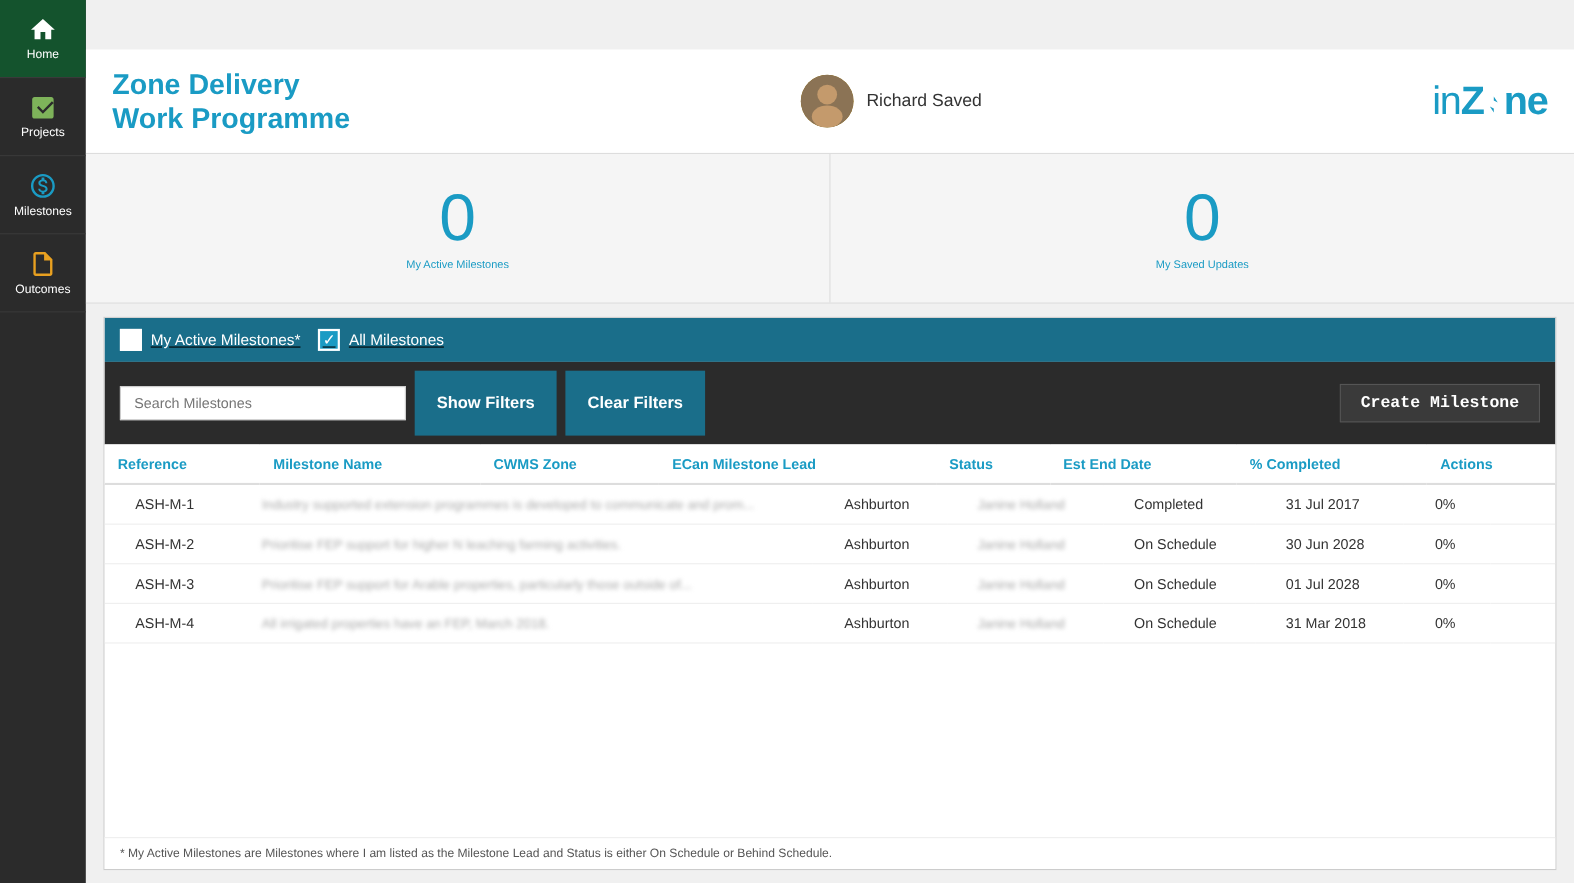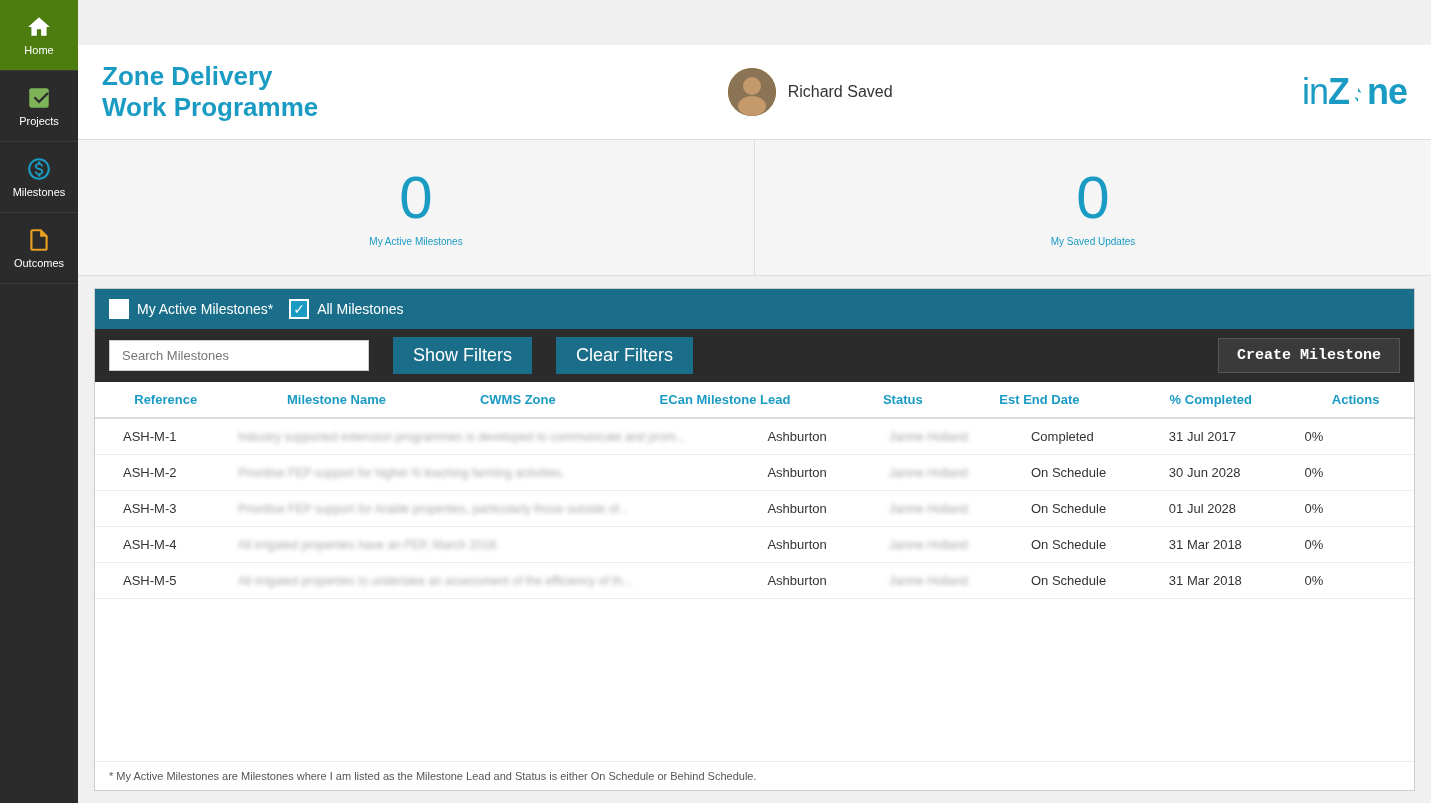--- a/index.html
+++ b/index.html
@@ -20,21 +20,21 @@
       display: flex;
       flex-direction: column;
       align-items: center;
       padding: 14px 4px;
       color: #fff;
       cursor: pointer;
       border-bottom: 1px solid #3a3a3a;
       font-size: 11px;
       text-align: center;
     }
-    .sidebar-item.active { background: #4d7c0f; }
+    .sidebar-item.active { background: #14532d; }
     .sidebar-item svg { margin-bottom: 4px; }
     .sidebar-item-home { background: #1a1a1a; }
 
     
     .main {
       flex: 1;
       display: flex;
       flex-direction: column;
       overflow: hidden;
     }
@@ -129,20 +129,21 @@
       background: #1a6e8a;
       padding: 10px 14px;
       display: flex;
       align-items: center;
       gap: 16px;
     }
     .checkbox-group {
       display: flex;
       align-items: center;
       gap: 8px;
+      text-decoration: underline;
     }
     .checkbox-box {
       width: 20px;
       height: 20px;
       background: #fff;
       border: 2px solid #fff;
       cursor: pointer;
       flex-shrink: 0;
     }
     .checkbox-box.checked {
@@ -155,37 +156,37 @@
       font-size: 14px;
     }
     .checkbox-label { color: #fff; font-size: 14px; font-weight: 500; }
 
     
     .filter-bar {
       background: #2b2b2b;
       padding: 8px 14px;
       display: flex;
       align-items: center;
-      gap: 24px;
+      gap: 8px;
     }
     .search-input {
       flex: 0 0 260px;
       padding: 7px 12px;
       border: 1px solid #ccc;
       font-size: 13px;
       background: #fff;
     }
     .filter-btn {
-      padding: 8px 20px;
+      padding: 21px 20px;
       background: #1a6e8a;
       color: #fff;
       border: none;
       cursor: pointer;
-      font-size: 18px;
-      font-weight: 400;
+      font-size: 15px;
+      font-weight: 700;
     }
     .create-btn {
       margin-left: auto;
       padding: 8px 18px;
       background: #3a3a3a;
       color: #fff;
       border: 1px solid #555;
       cursor: pointer;
       font-size: 15px;
       font-weight: 600;
@@ -197,21 +198,21 @@
       width: 100%;
       border-collapse: collapse;
       font-size: 13px;
     }
     .data-table thead tr {
       background: #fff;
       border-bottom: 2px solid #ddd;
     }
     .data-table thead th {
       padding: 10px 12px;
-      text-align: center;
+      text-align: left;
       color: #1a9bc4;
       font-weight: 600;
       font-size: 13px;
       white-space: nowrap;
     }
     .data-table tbody tr {
       border-bottom: 1px solid #eee;
       background: #fff;
     }
     .data-table td {
@@ -390,30 +391,20 @@
               <td>ASH-M-4</td>
               <td><span class="td-blurred">All irrigated properties have an FEP, March 2018.</span></td>
               <td>Ashburton</td>
               <td><span class="td-blurred">Janine Holland</span></td>
               <td>On Schedule</td>
               <td>31 Mar 2018</td>
               <td>0%</td>
               <td></td>
             </tr>
 
-            <tr>
-              <td>ASH-M-5</td>
-              <td><span class="td-blurred">All irrigated properties to undertake an assessment of the efficiency of th...</span></td>
-              <td>Ashburton</td>
-              <td><span class="td-blurred">Janine Holland</span></td>
-              <td>On Schedule</td>
-              <td>31 Mar 2018</td>
-              <td>0%</td>
-              <td></td>
-            </tr>
           </tbody>
         </table>
       </div>
 
       <div class="footer-note">* My Active Milestones are Milestones where I am listed as the Milestone Lead and Status is either On Schedule or Behind Schedule.</div>
 
     </div>
   </div>
 </div>
 

